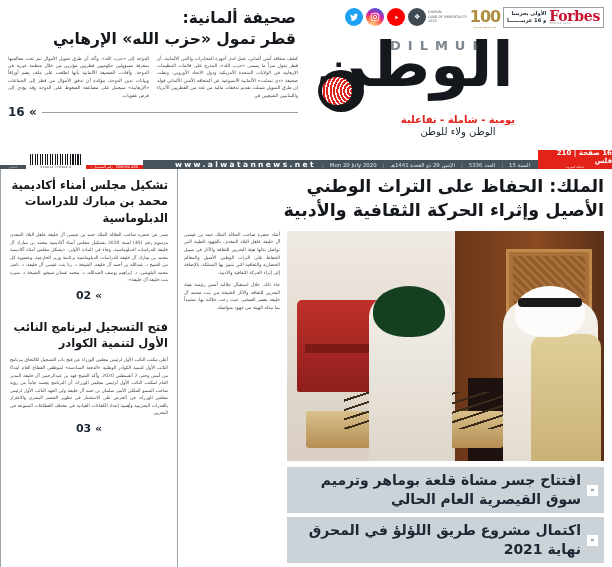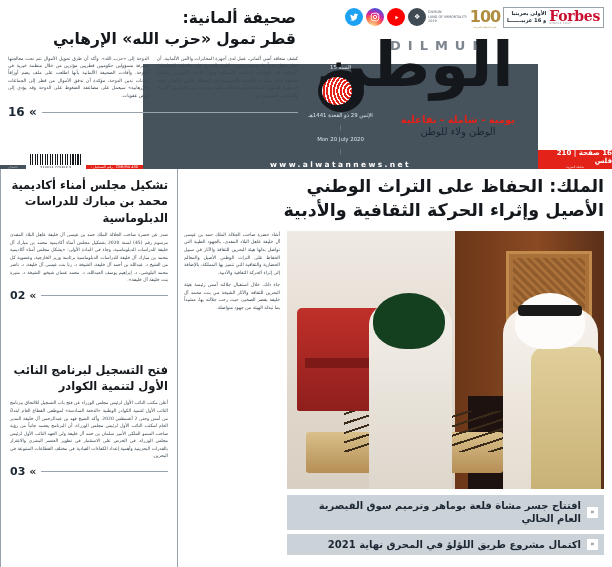--- a/index.html
+++ b/index.html
@@ -253,21 +253,21 @@
     justify-content: center;
     line-height: 1.1;
   }
   .ib-price .main { font-size: 7px; font-weight: bold; }
   .ib-price .sub  { font-size: 3px; opacity: .9; }
   .ib-meta {
     flex: 1;
     background: #46525c;
     color: #dfe4e8;
     display: flex;
-    flex-direction: column;
+    flex-direction: row;
     align-items: center;
     justify-content: flex-start;
     gap: 6px;
     padding: 0 8px;
     font-size: 5.4px;
     white-space: nowrap;
   }
   .ib-sep { color: #8d98a1; }
   .ib-url {
     color: #ffffff;
@@ -495,54 +495,53 @@
     width: 11px; height: 11px;
     background: #ffffff;
     color: #46525c;
     font-size: 7px;
     display: flex; align-items: center; justify-content: center;
     flex: 0 0 auto;
   }
   .teaser-txt {
     flex: 1;
     text-align: right;
-    font-size: 10px;
+    font-size: 14px;
     font-weight: bold;
     line-height: 1.35;
     color: #1b2733;
   }
 
   
   .sidebar {
     width: 178px;
     box-sizing: border-box;
     border-left: 1px solid #9aa3ab;
     border-right: 1px solid #9aa3ab;
     padding: 8px 9px 0 9px;
     display: flex;
     flex-direction: column;
-    gap: 48px;
   }
   .sb-head {
     text-align: right;
     font-size: 11.5px;
     font-weight: bold;
     line-height: 1.42;
     color: #14181c;
     margin-bottom: 5px;
   }
   .sb-body {
     font-size: 4.5px;
     line-height: 1.68;
     text-align: justify;
     color: #3d4850;
   }
   .sb-foot {
     display: flex;
-    flex-direction: row;
+    flex-direction: column;
     align-items: center;
     gap: 5px;
     margin: 5px 0 12px 0;
     direction: ltr;
   }
   .sb-pagemark { font-size: 11px; font-weight: bold; color:#1b2733; }
 </style>
 </head>
 <body>
 

